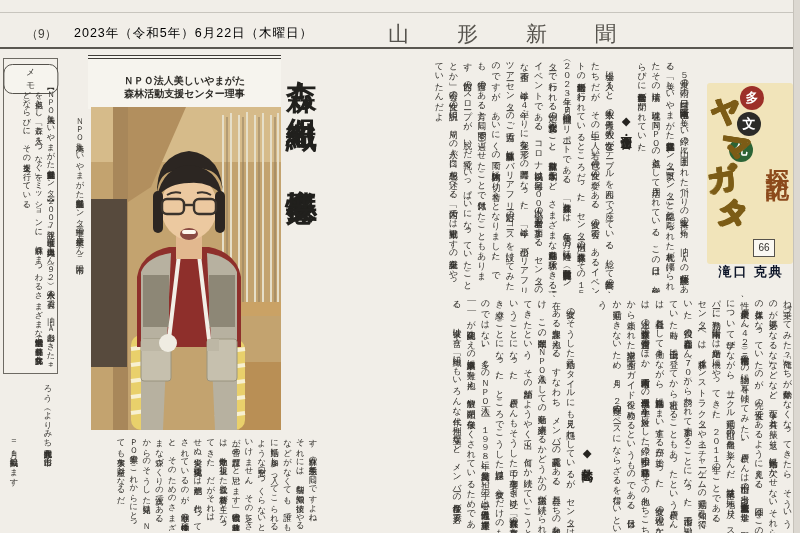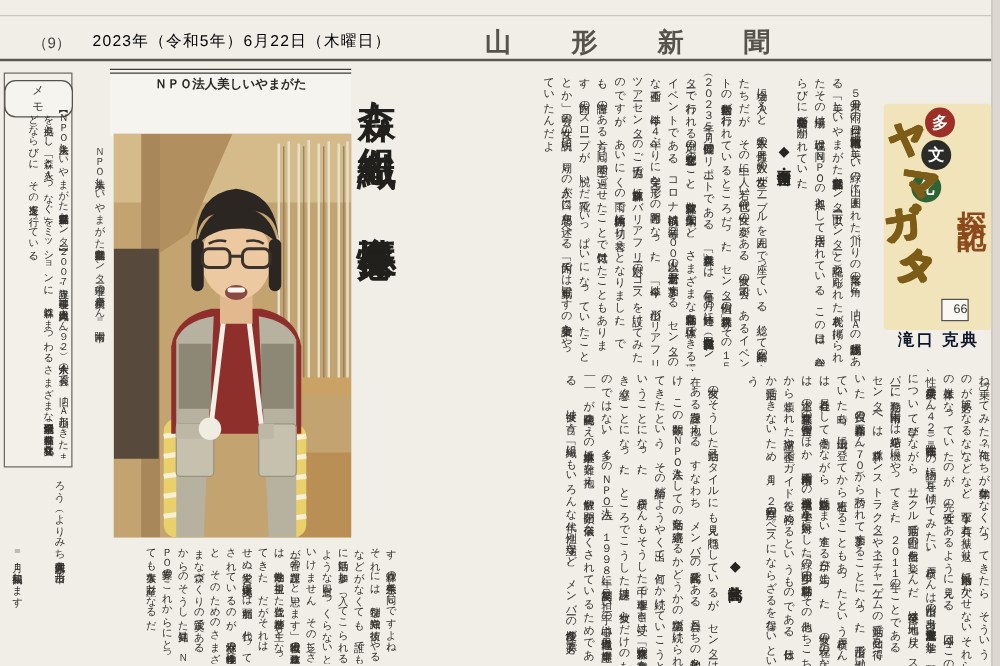--- a/index.html
+++ b/index.html
@@ -8,21 +8,21 @@
     background:#f1eee8;
     font-family:"Liberation Serif","DejaVu Serif",serif;
     color:#33312d;
   }
   .abs{position:absolute;}
   
   .top-hairline{left:0;top:12px;width:800px;height:1px;background:#c8c5be;}
   .header-rule{left:0;top:47px;width:800px;height:2px;background:#5a5751;}
   .page-no{left:26px;top:26px;font-size:12px;font-family:"Liberation Sans",sans-serif;color:#44423d;}
   .date-line{left:74px;top:25px;font-size:12.5px;letter-spacing:1px;font-family:"Liberation Sans",sans-serif;color:#000000;}
-  .masthead{left:388px;top:20px;font-size:21px;font-weight:bold;letter-spacing:48px;color:#56534d;}
+  .masthead{left:388px;top:20px;font-size:21px;font-weight:normal;letter-spacing:48px;color:#56534d;}
   .right-edge{left:793px;top:0;width:7px;height:533px;background:#dcd8d1;border-left:1px solid #c6c2ba;}
   
   .vtext{
     position:absolute;writing-mode:vertical-rl;text-orientation:upright;
     overflow:hidden;color:#302e2a;line-height:14.2px;font-size:8.8px;
   }
   .vtext div{height:100%;}
   .sec-head{font-size:11.5px;font-weight:bold;line-height:18px;color:#262420;}
   .sh-planning{padding-top:58px;}
   .sh-aging{padding-top:152px;}
@@ -30,21 +30,21 @@
   .headline{
     left:280px;top:57px;width:42px;height:358px;
     font-size:31px;font-weight:bold;line-height:42px;color:#21201d;
     letter-spacing:1px;
   }
   
   .profile-box{
     left:88px;top:55px;width:193px;height:50px;
     border-top:4px double #3f3c38;background:#f6f4ee;text-align:center;
   }
-  .profile-org{font-size:10px;font-weight:bold;line-height:12.5px;margin-top:3px;color:#2c2a26;}
+  .profile-org{font-size:10px;font-weight:bold;line-height:12.5px;margin-top:16px;color:#2c2a26;}
   .profile-name-row{margin-top:2px;}
   .profile-name{font-size:15.5px;font-weight:bold;letter-spacing:2px;color:#21201d;}
   .profile-age{font-size:9.5px;color:#3a3833;}
   
   .caption{left:59px;top:112px;width:27px;height:318px;font-size:8.3px;line-height:13px;color:#3a3833;}
   .memo-box{left:3px;top:58px;width:53px;height:314px;border:1px solid #6d6a63;background:#f3f0ea;}
   .memo-label{
     position:absolute;left:50%;top:5px;transform:translateX(-50%);
     border:1px solid #55524c;border-radius:9px;padding:1px 22px;
     font-size:9px;font-family:Liberation Sans, sans-serif;color:#33312d;background:#f6f4ee;
@@ -70,21 +70,21 @@
     font-family:"Liberation Sans",sans-serif;
   }
   .badge-sub{
     position:absolute;left:56px;top:68px;width:28px;height:110px;
     writing-mode:vertical-rl;text-orientation:upright;
     font-size:23px;font-weight:bold;color:#8c4a1c;line-height:28px;letter-spacing:4px;
   }
   .episode-box{
     position:absolute;left:46px;top:156px;width:20px;height:16px;
     border:1px solid #55524c;background:#faf8f2;
-    font-size:10px;text-align:right;line-height:16px;font-family:"Liberation Sans",sans-serif;color:#33312d;
+    font-size:10px;text-align:center;line-height:16px;font-family:"Liberation Sans",sans-serif;color:#33312d;
   }
   .series-author{left:709px;top:263px;width:84px;height:18px;text-align:center;font-size:13px;font-weight:bold;letter-spacing:2px;color:#0f172a;}
   
   .photo{left:91px;top:107px;width:190px;height:323px;background:#c2a06b;overflow:hidden;}
 </style>
 </head>
 <body>
 
 <div class="abs top-hairline"></div>
 <span class="abs page-no">（9）</span>
@@ -103,20 +103,21 @@
   <span class="badge-char" style="left:11px;top:110px;transform:rotate(12deg);">タ</span>
   <span class="badge-sub">探訪記</span>
   <span class="episode-box">66</span>
 </div>
 <div class="abs series-author">滝口 克典</div>
 
 <div class="vtext headline">森も組織も　多様性必要</div>
 
 <div class="abs profile-box">
   <div class="profile-org">ＮＰＯ法人美しいやまがた</div>
+  <div class="profile-org" style="margin-top:0;">森林活動支援センター理事</div>
 </div>
 
 <div class="abs photo">
   <svg width="190" height="323" viewBox="0 0 190 323">
     <rect x="0" y="0" width="190" height="323" fill="#c3a36f"></rect>
     <rect x="0" y="0" width="190" height="55" fill="#d6bb8a"></rect>
     <rect x="22" y="0" width="15" height="323" fill="#a8875a"></rect>
     <polygon points="37,0 95,0 60,80 37,95" fill="#b28f5e"></polygon>
     <rect x="0" y="92" width="36" height="168" fill="#574a3d"></rect>
     <g stroke="#e6dfc9" stroke-width="2">

